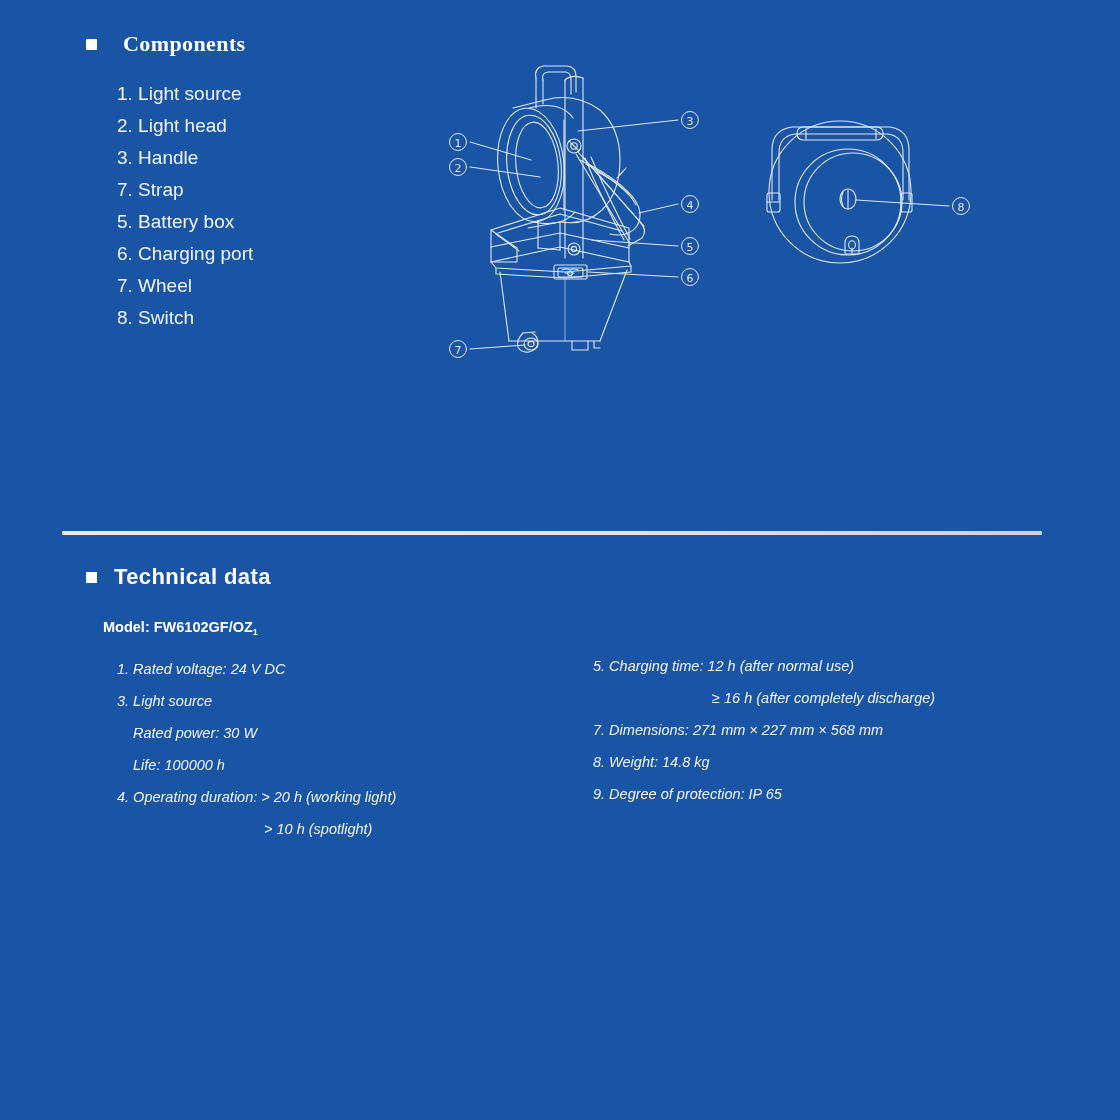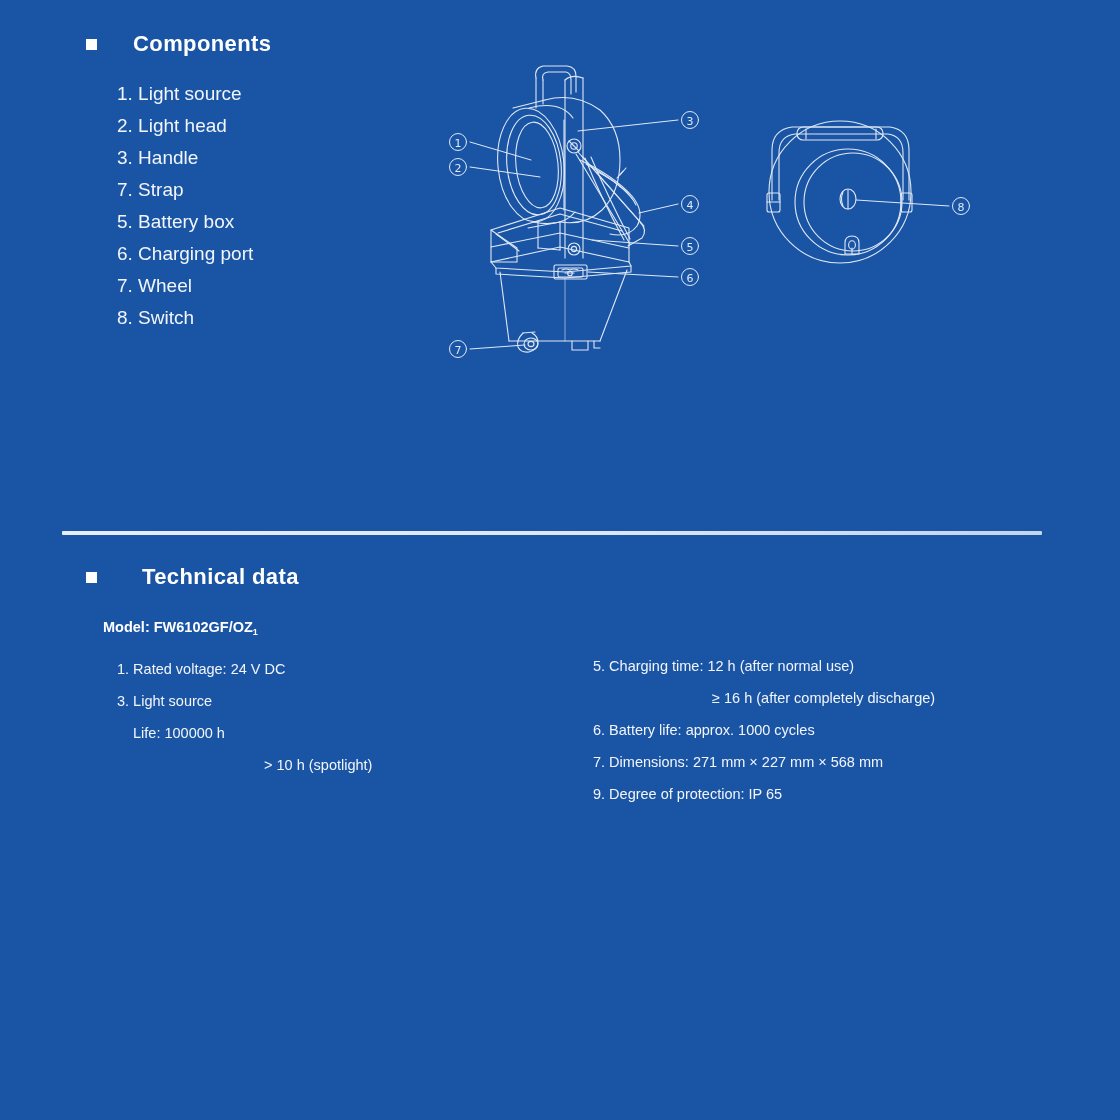--- a/index.html
+++ b/index.html
@@ -35,22 +35,22 @@
     display: inline-block;
   }
   .head-title {
     font-size: 22px;
     font-weight: bold;
     letter-spacing: 0.4px;
     color: #ffffff;
     white-space: nowrap;
   }
   #components-head { left: 86px; top: 31px; }
-  #components-head .head-title { margin-left: 36px; }
-  #technical-head { left: 86px; top: 564px; gap: 28px; }
+  #components-head .head-title { margin-left: 26px; font-family: Liberation Serif, serif; }
+  #technical-head { left: 86px; top: 564px; }
   #technical-head .head-title { margin-left: 17px; }
 
   
   .comp-list {
     position: absolute;
     left: 117px;
     top: 78px;
     list-style: none;
     margin: 0;
     padding: 0;
@@ -86,20 +86,21 @@
   .model-line sub {
     font-size: 9px;
     vertical-align: baseline;
     position: relative;
     top: 3px;
   }
   .spec-col {
     position: absolute;
     font-size: 14.5px;
     color: #f2f5fa;
+    font-style: italic;
   }
   #spec-col-left  { left: 117px; top: 653px; }
   #spec-col-right { left: 581px; top: 650px; margin-left: 12px; }
   .spec-line {
     line-height: 32px;
     white-space: nowrap;
   }
   .spec-line.ind1 { padding-left: 16px; }
   .spec-line.ind-left-cont  { padding-left: 147px; }
   .spec-line.ind-right-cont { padding-left: 119px; }
@@ -298,25 +299,27 @@
   <div class="section-head" id="technical-head">
     <span class="head-bullet"></span>
     <span class="head-title">Technical data</span>
   </div>
 
   <div class="model-line"><span>Model: FW6102GF/OZ</span><sub>1</sub></div>
 
   <div class="spec-col" id="spec-col-left">
     <div class="spec-line">1. Rated voltage: 24 V DC</div>
     <div class="spec-line">3. Light source</div>
+    <div class="spec-line ind1">Rated power: 30 W</div>
     <div class="spec-line ind1">Life: 100000 h</div>
+    <div class="spec-line">4. Operating duration: &gt; 20 h (working light)</div>
     <div class="spec-line ind-left-cont">&gt; 10 h (spotlight)</div>
   </div>
 
   <div class="spec-col" id="spec-col-right">
     <div class="spec-line">5. Charging time: 12 h (after normal use)</div>
     <div class="spec-line ind-right-cont">≥ 16 h (after completely discharge)</div>
-    <div class="spec-line">6. Battery life: approx. 1000 cycles</div>
     <div class="spec-line">7. Dimensions: 271 mm × 227 mm × 568 mm</div>
+    <div class="spec-line">8. Weight: 14.8 kg</div>
     <div class="spec-line">9. Degree of protection: IP 65</div>
   </div>
 
 </div>
 
 </body></html>

